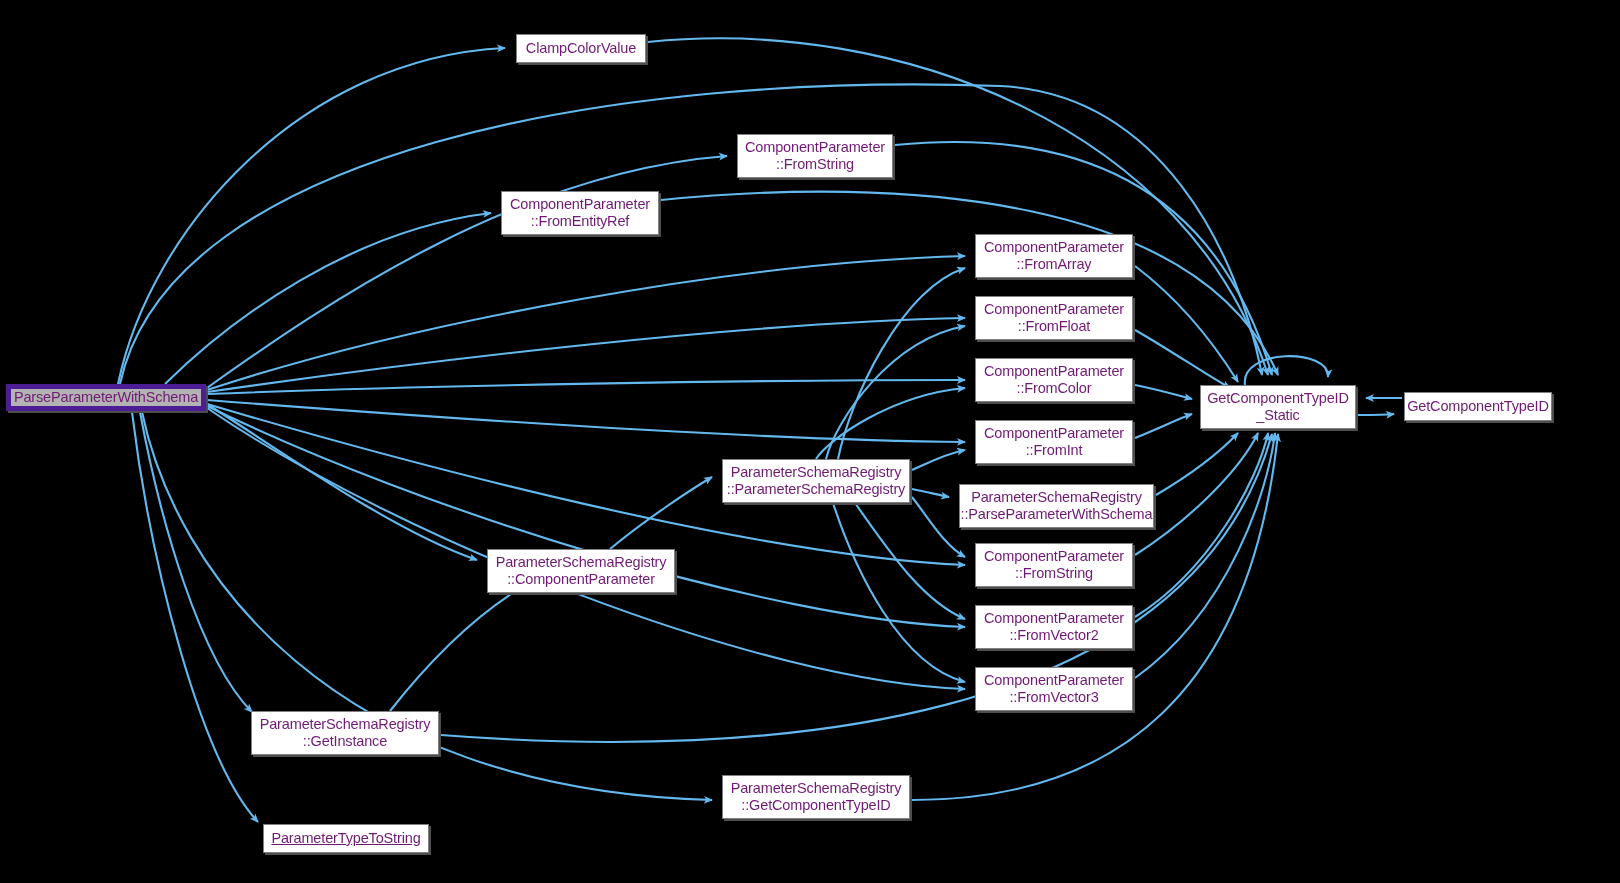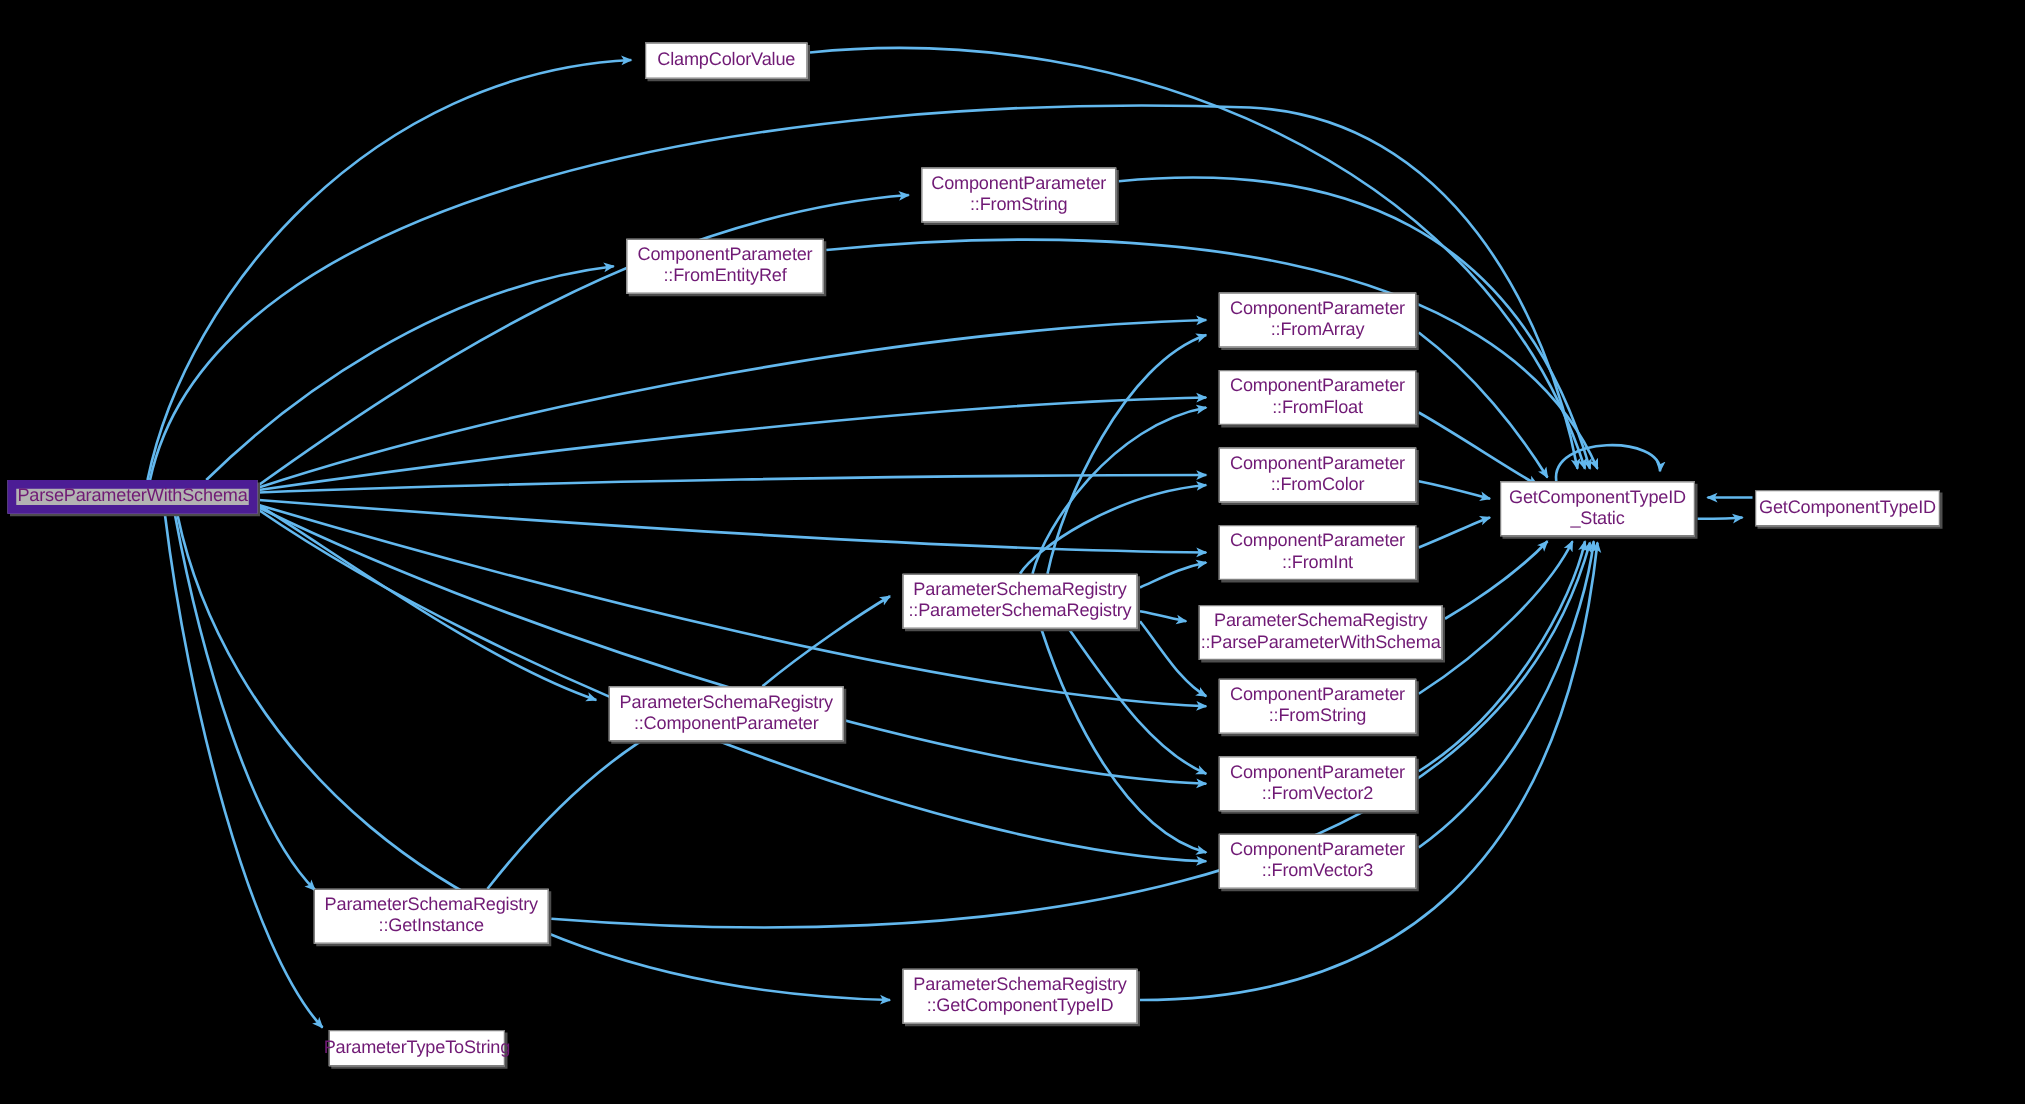--- a/index.html
+++ b/index.html
@@ -34,21 +34,21 @@
     display: flex;
     flex-direction: column;
     align-items: center;
     justify-content: center;
     text-align: center;
     white-space: pre;
     letter-spacing: -0.15px;
   }
   .node.current {
     background: #b3b3b3;
-    border: 7px solid #4c1d95;
+    border: 5px solid #4c1d95;
   }
   .node .ln { display: block; }
 </style>
 </head>
 <body>
 
 <div id="canvas">
 
   <svg id="edges" viewBox="0 0 1620 883" xmlns="http://www.w3.org/2000/svg">
     <defs>
@@ -178,21 +178,21 @@
   <div class="node" style="left:251px; top:711px; width:188px; height:44px;">
     <span class="ln">ParameterSchemaRegistry</span>
     <span class="ln">::GetInstance</span>
   </div>
 
   <div class="node" style="left:722px; top:775px; width:188px; height:44px;">
     <span class="ln">ParameterSchemaRegistry</span>
     <span class="ln">::GetComponentTypeID</span>
   </div>
 
-  <div class="node" style="left:263px; top:824px; width:141px; height:29px;">
+  <div class="node" style="left:263px; top:824px; width:166px; height:29px;text-decoration:underline;">
     <span class="ln">ParameterTypeToString</span>
   </div>
 
   <div class="node" style="left:1200px; top:385px; width:156px; height:44px;">
     <span class="ln">GetComponentTypeID</span>
     <span class="ln">_Static</span>
   </div>
 
   <div class="node" style="left:1404px; top:392px; width:148px; height:29px;">
     <span class="ln">GetComponentTypeID</span>

